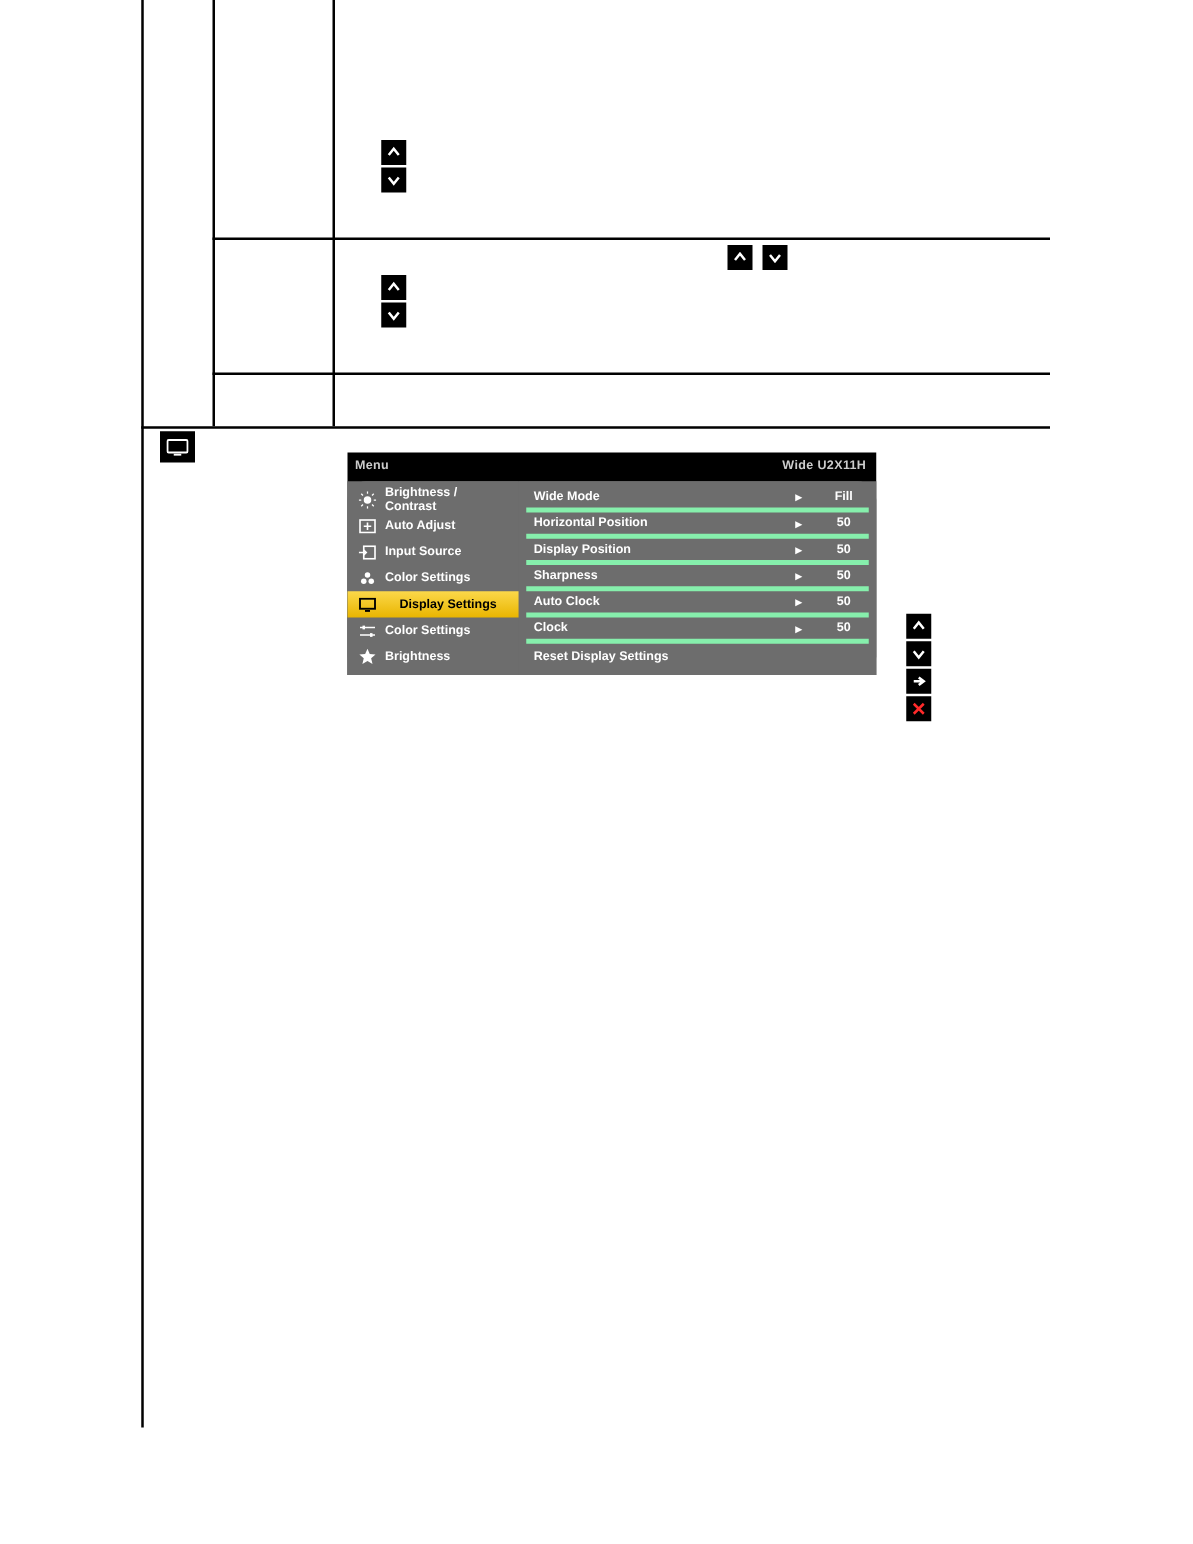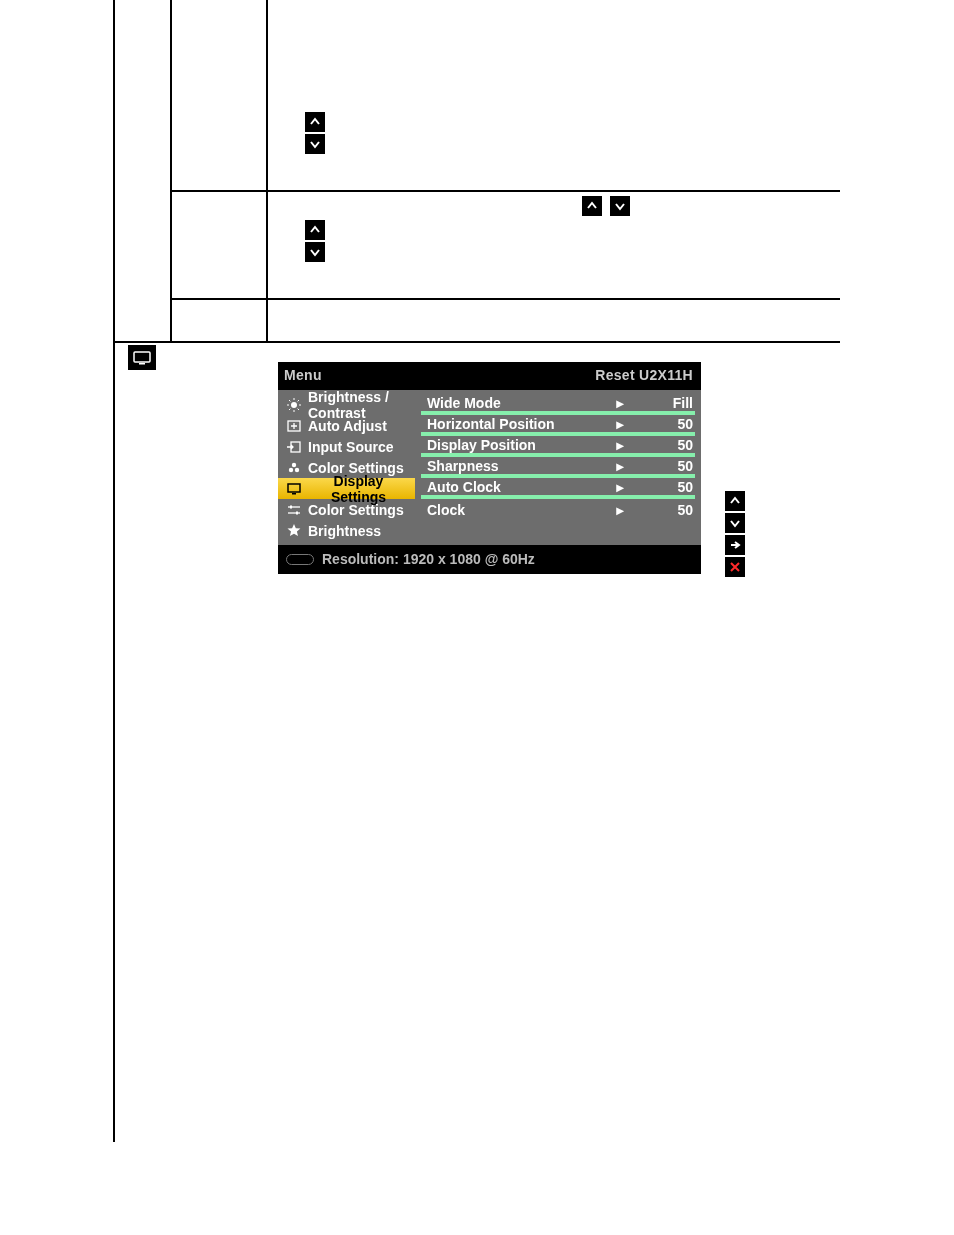--- a/index.html
+++ b/index.html
@@ -91,21 +91,21 @@
   .keybtn svg { display:block; }
 
   
   .osd {
     position: absolute;
     left: 278px;
     top: 362px;
     width: 423px;
     background: #000;
     color: #ccc;
-    font-size: 14px;
+    font-size: 10px;
   }
   .osd-header {
     display: flex;
     justify-content: space-between;
     padding: 5px 8px 7px 6px;
     font-weight: bold;
     letter-spacing: .3px;
   }
   .osd-body {
     display: flex;
@@ -149,21 +149,21 @@
     align-items: center;
     color: #fff;
     font-weight: bold;
     height: 21px;
     border-bottom: 4px solid #86efac;
     padding: 0 2px 0 6px;
   }
   .osd-row:last-child { border-bottom: none; }
   .osd-row .name { flex: 1; }
   .osd-row .arrow { width: 20px; text-align:center; }
-  .osd-row .val { width: 44px; text-align:right; padding-left:8px;margin-left:19px; }
+  .osd-row .val { width: 44px; text-align:center; padding-left:8px; }
 
   .osd-footer {
     background: #000;
     color: #bbb;
     padding: 6px 8px 7px 8px;
     display:flex;
     align-items:center;
     gap: 8px;
     font-weight: bold;
   }
@@ -240,21 +240,21 @@
     <div class="keybtn">
         <svg width="12" height="12" viewBox="0 0 12 12">
           <path d="M2 4 L6 9 L10 4" fill="none" stroke="#fff" stroke-width="2"></path>
         </svg>
       </div>
   </div>
 
   <div class="osd">
     <div class="osd-header">
       <span>Menu</span>
-      <span>Reset  U2X11H</span>
+      <span>Wide  U2X11H</span>
     </div>
     <div class="osd-body">
       <div class="osd-left">
         <div class="osd-item">
           <span class="ic">
               <svg width="14" height="14" viewBox="0 0 14 14">
                 <circle cx="7" cy="7" r="3" fill="#fff"></circle>
                 <g stroke="#fff" stroke-width="1">
                   <line x1="7" y1="0" x2="7" y2="2"></line>
                   <line x1="7" y1="12" x2="7" y2="14"></line>
@@ -352,26 +352,27 @@
         <div class="osd-row">
           <span class="name">Auto Clock</span>
           <span class="arrow">▸</span>
           <span class="val">50</span>
         </div>
         <div class="osd-row">
           <span class="name">Clock</span>
           <span class="arrow">▸</span>
           <span class="val">50</span>
         </div>
+        <div class="osd-row">
+          <span class="name">Reset Display Settings</span>
+          <span class="arrow"></span>
+          <span class="val"></span>
+        </div>
       </div>
     </div>
-    <div class="osd-footer">
-      <span class="energy-badge"></span>
-      <span>Resolution: 1920 x 1080 @ 60Hz</span>
-    </div>
   </div>
 
   <div class="osd-ctrl">
     <div class="keybtn">
         <svg width="12" height="12" viewBox="0 0 12 12">
           <path d="M2 8 L6 3 L10 8" fill="none" stroke="#fff" stroke-width="2"></path>
         </svg>
       </div>
     <div class="keybtn">
         <svg width="12" height="12" viewBox="0 0 12 12">

